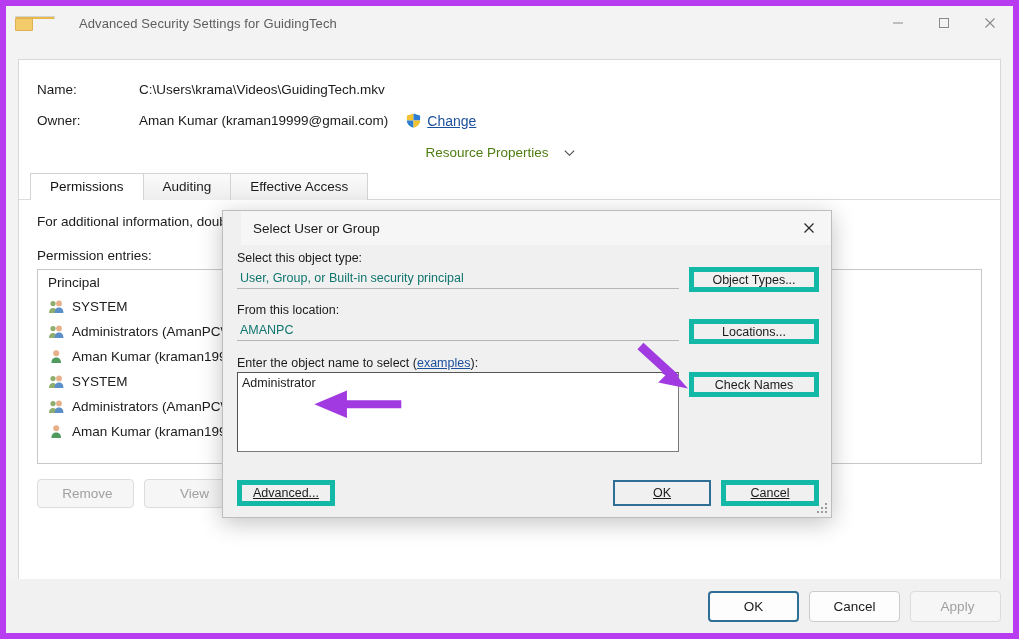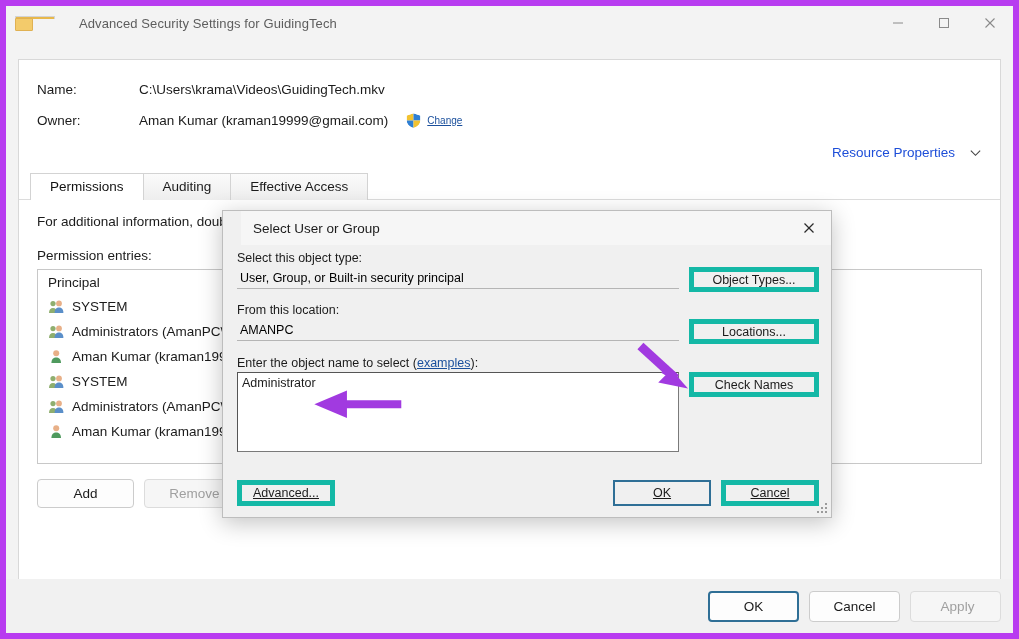--- a/index.html
+++ b/index.html
@@ -74,28 +74,28 @@
     font-size: 13.5px; color: #1b1b1b;
   }
   .info-label { width: 102px; flex: 0 0 102px; color: #1b1b1b; }
   .info-value { color: #1b1b1b; white-space: nowrap; }
   .shield {
     width: 17px; height: 17px; margin: 0 5px 0 17px;
     position: relative; flex: 0 0 auto;
   }
   .shield .s-svg { display:block; }
   .change-link {
-    font-size: 10px; color: #1a4f9c;
+    font-size: 14px; color: #1a4f9c;
     text-decoration: underline; cursor: pointer;
   }
 
   .res-props {
-    display: flex; align-items: center; justify-content: flex-end;
+    display: flex; align-items: center; justify-content: center;
     padding-right: 18px; margin-top: 9px; gap: 14px;
-    font-size: 13.5px; color: #1d4ed8;
+    font-size: 13.5px; color: #4d7c0f;
   }
   .chev { width: 13px; height: 13px; display:block; color:#444; }
 
   
   .tabstrip {
     display: flex; align-items: center;
     height: 27px; margin-top: 13px;
     padding-left: 11px;
     border-bottom: 1px solid #dcdcdc;
     background: transparent;
@@ -207,21 +207,21 @@
     color: #2b2b2b;
   }
   .dlg-body { flex: 1 1 auto; padding: 6px 12px 0 14px; position: relative; }
 
   .d-label { font-size: 12.5px; color: #1b1b1b; margin-bottom: 2px; }
   .fieldline { display: flex; align-items: flex-start; gap: 10px; }
   .flat-input {
     flex: 1 1 auto; height: 22px;
     background: #f0f0f0;
     border: none; border-bottom: 1px solid #b5b5b5;
-    font-size: 12.5px; color: #000000;
+    font-size: 12.5px; color: #0f766e;
     display: flex; align-items: center;
     padding-left: 3px;
   }
   .dbtn {
     width: 130px; height: 25px; flex: 0 0 130px;
     background: #f0f0f0;
     border: 5px solid #14b8a6;
     font-size: 12.5px; color: #1b1b1b;
     display: inline-flex; align-items: center; justify-content: center;
     white-space: nowrap;
@@ -385,21 +385,20 @@
           <div class="list-row">
             <svg class="prin-icon" viewBox="0 0 17 15">
               <circle cx="8.2" cy="4.3" r="3" fill="#e8b088"></circle>
                 <path d="M3.4 14 C3.4 10.2 5.6 8.5 8.2 8.5 C10.8 8.5 13 10.2 13 14 Z" fill="#4f9a5e"></path>
             </svg>
             <span>Aman Kumar (kraman19999@gmail.com)</span>
           </div>
         </div>
 
         <div class="btn-row">
-          <div class="btn">Add</div>
           <div class="btn disabled">Remove</div>
           <div class="btn disabled">View</div>
         </div>
       </div>
     </div>
 
     <div class="bottombar">
       <div class="btn footer default">OK</div>
       <div class="btn footer">Cancel</div>
       <div class="btn footer disabled">Apply</div>

